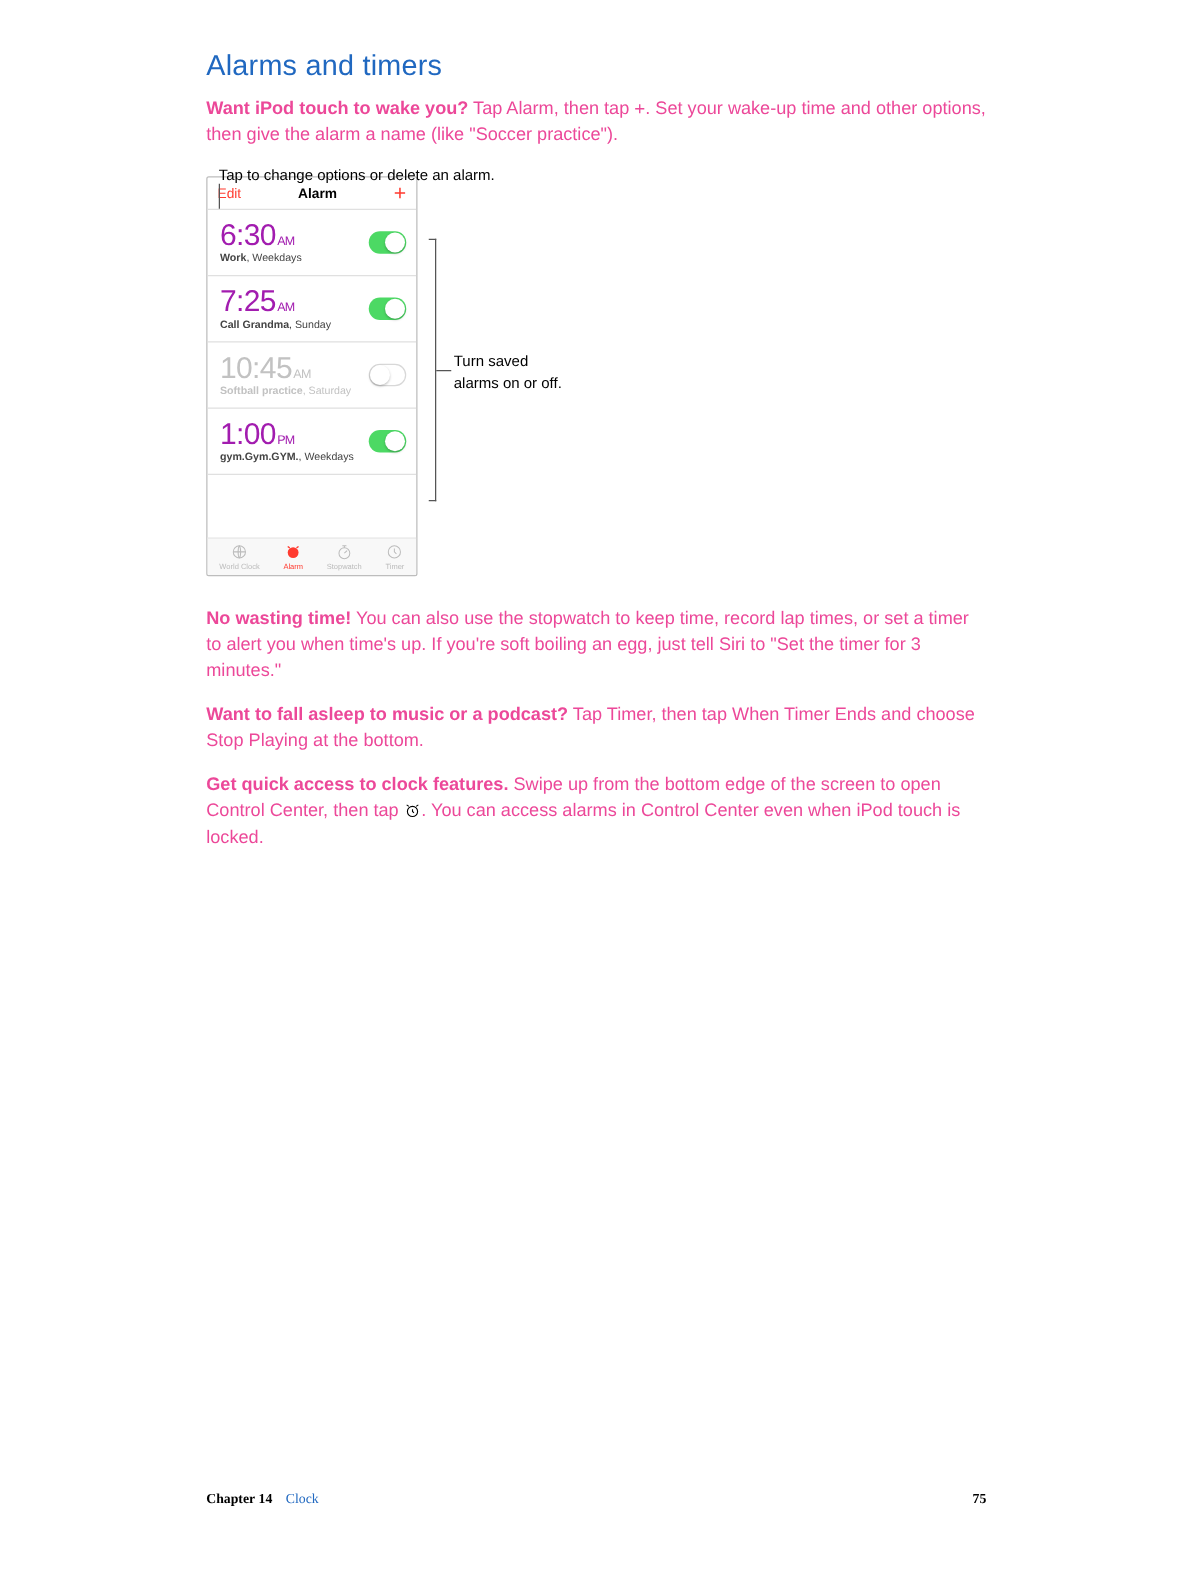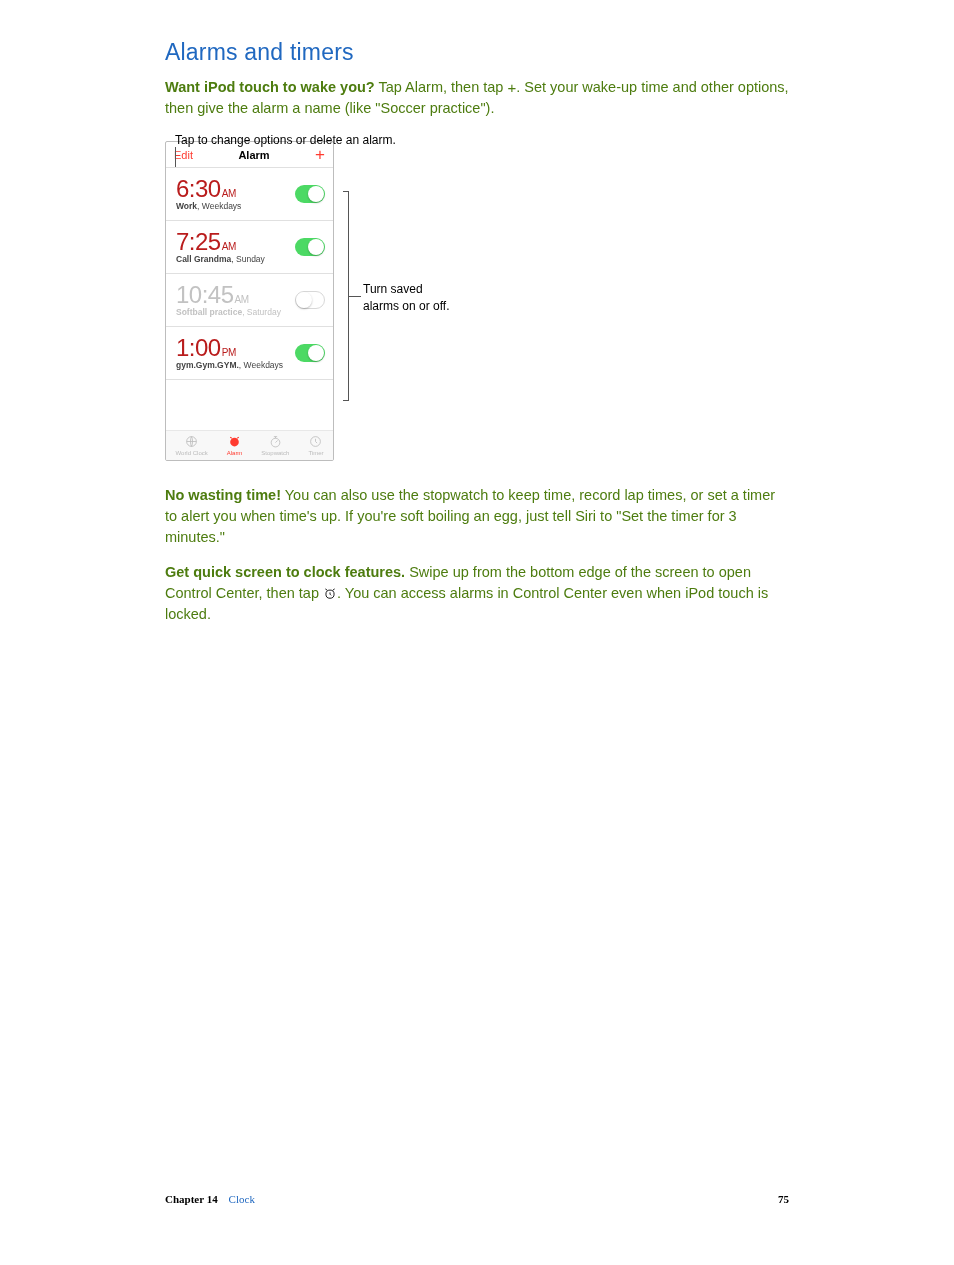--- a/index.html
+++ b/index.html
@@ -17,21 +17,21 @@
     .section-title {
       color: #2068c0;
       font-size: 23px;
       font-weight: 400;
       margin-bottom: 10px;
       letter-spacing: 0.2px;
     }
     .body-para {
       font-size: 14.5px;
       line-height: 1.45;
-      color: #4d7c0f;
+      color: #ec4899;
       margin-bottom: 14px;
     }
     .body-para strong { font-weight: 600; }
     .plus-glyph { font-size: 15px; font-weight: 300; position: relative; top: 1px; }
     .clock-glyph {
       display: inline-block;
       width: 14px; height: 14px;
       position: relative;
       top: 2px;
     }
@@ -81,21 +81,21 @@
       justify-content: space-between;
       padding: 8px 8px 8px 10px;
       border-bottom: 1px solid #e0e0e0;
       height: 53px;
     }
     .alarm-row.inactive .alarm-time,
     .alarm-row.inactive .alarm-label { color: #c2c2c2; }
     .alarm-time {
       font-size: 24px;
       font-weight: 200;
-      color: #b91c1c;
+      color: #a21caf;
       letter-spacing: -0.5px;
       line-height: 1;
     }
     .alarm-ampm { font-size: 10px; font-weight: 400; margin-left: 1px; }
     .alarm-label {
       font-size: 8.5px;
       color: #444;
       margin-top: 0;
     }
     .alarm-label .bold { font-weight: 600; }
@@ -276,23 +276,26 @@
     <div class="callout-right">
       <span>Turn saved</span><br>
       <span>alarms on or off.</span>
     </div>
   </div>
 
   <p class="body-para">
     <strong>No wasting time!</strong><span> You can also use the stopwatch to keep time, record lap times, or set a timer to alert you when time's up. If you're soft boiling an egg, just tell Siri to "Set the timer for 3 minutes."</span>
   </p>
 
-
   <p class="body-para">
-    <strong>Get quick screen to clock features.</strong><span> Swipe up from the bottom edge of the screen to open Control Center, then tap </span><span class="clock-glyph"><svg viewBox="0 0 24 24" fill="none" stroke="#000" stroke-width="1.5">
+    <strong>Want to fall asleep to music or a podcast?</strong><span> Tap Timer, then tap When Timer Ends and choose Stop Playing at the bottom.</span>
+  </p>
+
+  <p class="body-para">
+    <strong>Get quick access to clock features.</strong><span> Swipe up from the bottom edge of the screen to open Control Center, then tap </span><span class="clock-glyph"><svg viewBox="0 0 24 24" fill="none" stroke="#000" stroke-width="1.5">
           <circle cx="12" cy="14" r="7"></circle>
           <path d="M4 5l3 2M20 5l-3 2M12 11v3l2 2"></path>
         </svg></span><span>. You can access alarms in Control Center even when iPod touch is locked.</span>
   </p>
 </div>
 
 <div class="footer">
   <div class="footer-left">
     <span class="chapter">Chapter</span>
     <span class="chapter">14</span>

